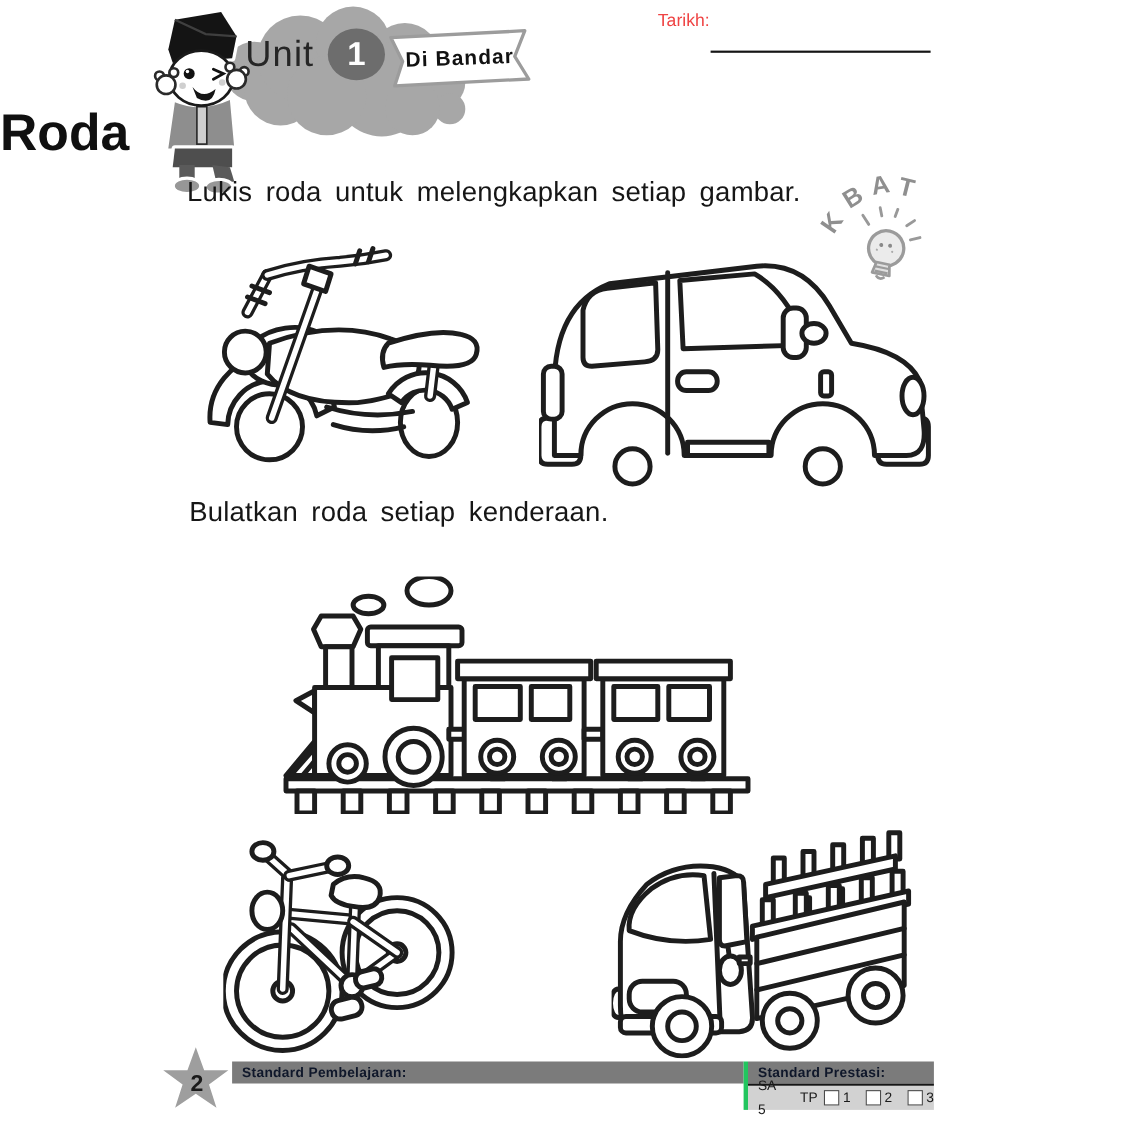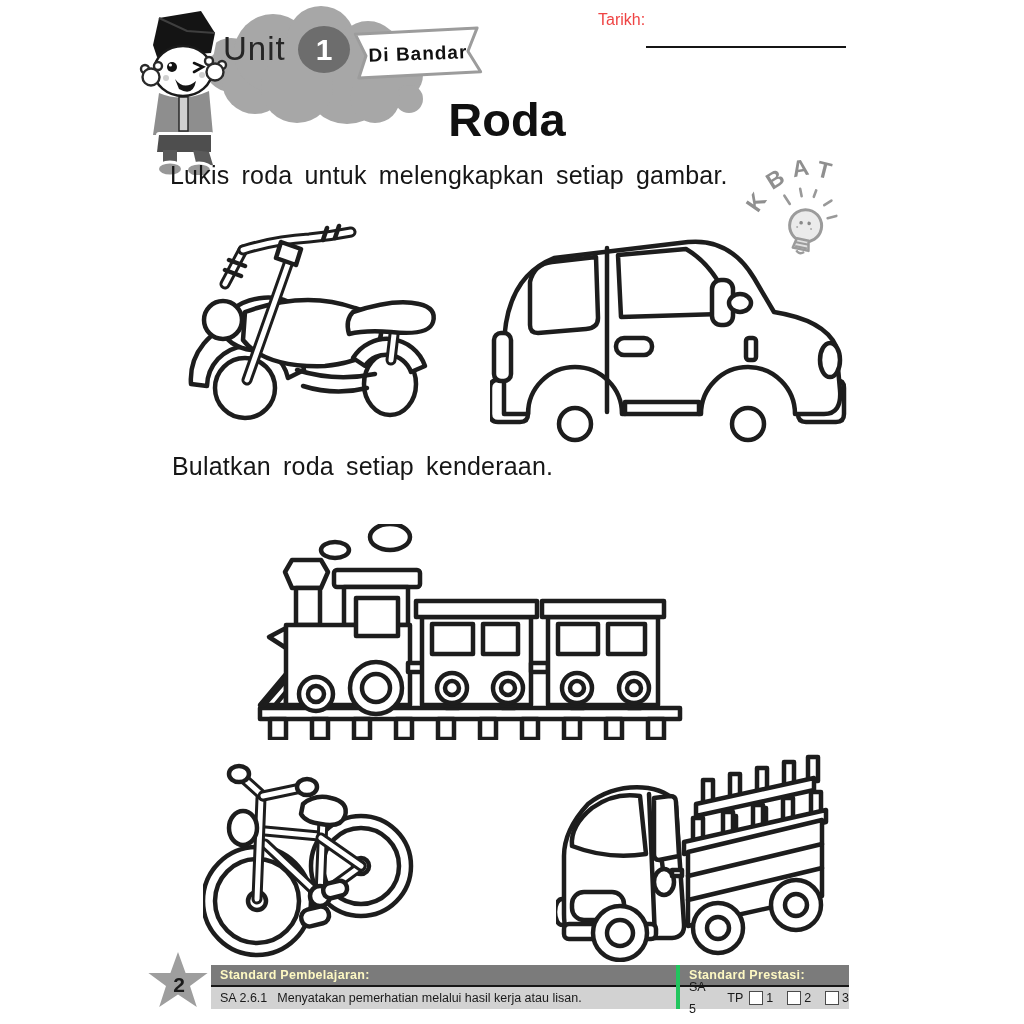--- a/index.html
+++ b/index.html
@@ -14,28 +14,28 @@
   .halo{paint-order:stroke;stroke:#fff;stroke-width:6;stroke-linejoin:round}
   
   .unit-label{left:223px;top:30px;font-size:33px;font-weight:normal;color:#262626;letter-spacing:1px}
   .unit-badge{left:298px;top:26px;width:52px;height:47px;background:#6d6d6d;border-radius:50%;
               display:flex;align-items:center;justify-content:center;color:#fff;font-size:30px;font-weight:bold}
   .banner{left:352px;top:28px;width:132px;height:52px;transform:rotate(-2deg)}
   .banner-text{position:absolute;left:0;top:0;width:100%;height:100%;display:flex;align-items:center;
                justify-content:center;font-size:19px;font-weight:bold;color:#111;letter-spacing:1px}
   .tarikh{left:598px;top:11px;font-size:16px;color:#ef4444}
   .tarikh-line{left:646px;top:46px;width:200px;border-bottom:2.2px solid #151515;height:0}
-  .page-title{left:0;top:92px;width:1014px;text-align:center;font-size:47px;font-weight:bold;color:#101010}
+  .page-title{left:0;top:92px;width:1014px;text-align:left;font-size:47px;font-weight:bold;color:#101010}
   .instr{font-size:25px;color:#161616;word-spacing:5px;letter-spacing:.2px}
   
   .kbat-letter{font-size:23px;font-weight:bold;color:#8f8f8f}
   
   .star-num{font-size:21px;font-weight:bold;fill:#1a1a1a}
   .ftable{top:965px;font-size:12.5px}
-  .fhead{height:20px;line-height:20px;background:#7b7b7b;color:#fef9c3;font-weight:bold;padding-left:9px;letter-spacing:.3px}
+  .fhead{height:20px;line-height:20px;background:#7b7b7b;color:#0f172a;font-weight:bold;padding-left:9px;letter-spacing:.3px}
   .fbody{height:22px;line-height:22px;background:#d2d2d2;border-top:2px solid #161616;padding-left:9px;
          display:flex;align-items:center}
   .fleft{left:211px;width:465px}
   .fright{left:676px;width:169px;border-left:4px solid #22c55e}
   .cb{display:inline-block;width:12px;height:12px;background:#fff;border:1.6px solid #4a4a4a;margin:0 3px 0 0;vertical-align:-2px}
 </style>
 </head>
 <body>
 
 <svg class="abs" style="left:125px;top:3px" width="300" height="172" viewBox="0 0 300 172">
@@ -315,25 +315,20 @@
   </g>
 </svg>
 
 <svg class="abs" style="left:146px;top:950px" width="64" height="66" viewBox="0 0 64 66">
   <polygon points="32,2 39.6,23 61.6,23 44,36 50.8,57 32,44.4 13.2,57 20,36 2.4,23 24.4,23" fill="#9e9e9e"></polygon>
   <text x="33" y="42" text-anchor="middle" class="star-num">2</text>
 </svg>
 
 <div class="abs ftable fleft">
   <div class="fhead">Standard Pembelajaran:</div>
-  <div class="fbody">
-    <span>SA 2.6.1</span>
-    <span style="width:10px"></span>
-    <span>Menyatakan pemerhatian melalui hasil kerja atau lisan.</span>
-  </div>
 </div>
 
 <div class="abs ftable fright">
   <div class="fhead">Standard Prestasi:</div>
   <div class="fbody">
     <span>SA 5</span>
     <span style="width:12px"></span>
     <span>TP</span>
     <span style="width:6px"></span>
     <span class="cb"></span>

